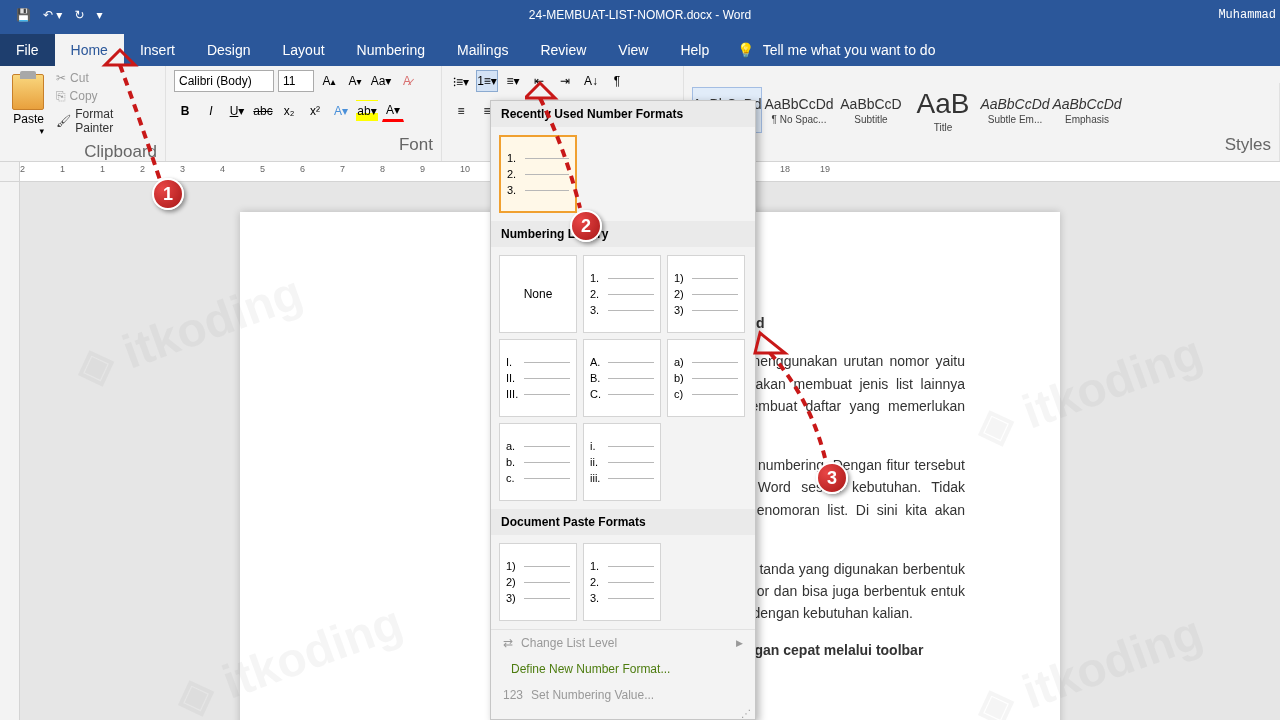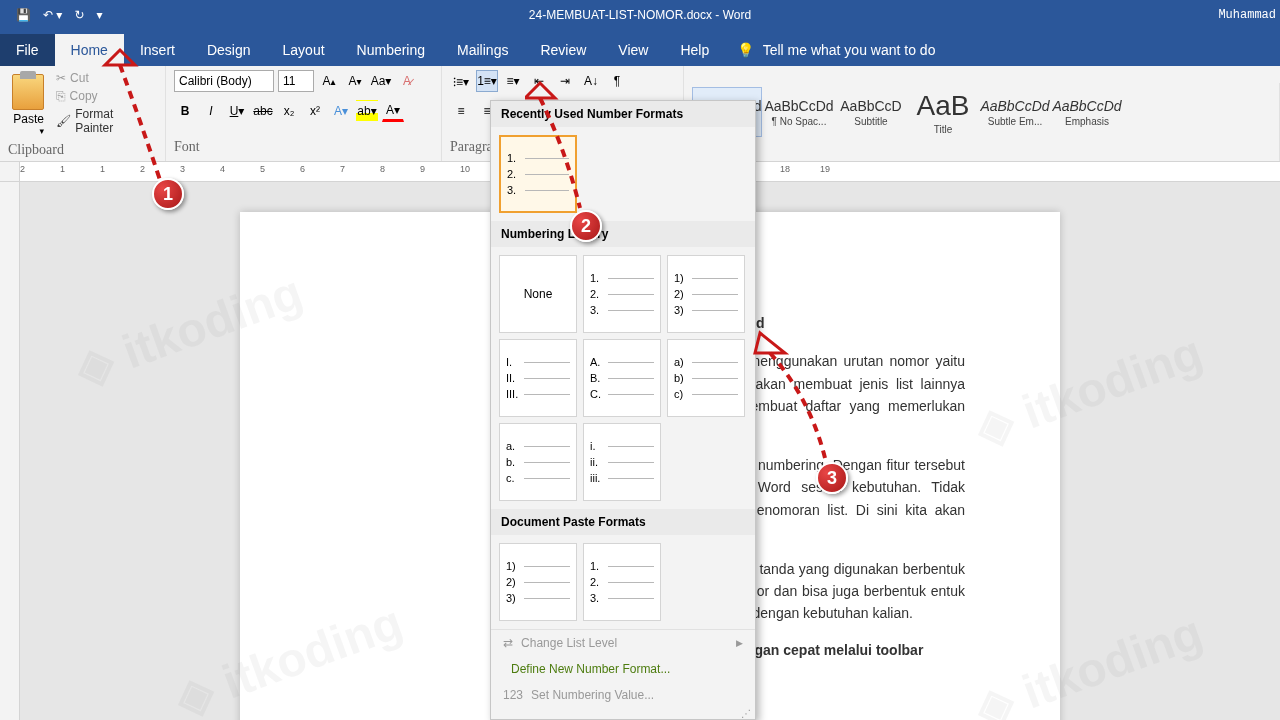--- a/index.html
+++ b/index.html
@@ -12,21 +12,21 @@
 .title-bar .user { margin-left: auto; padding-right: 4px; font-family: Liberation Mono, monospace; }
 
 .ribbon-tabs { height: 36px; background: #2b579a; display: flex; align-items: flex-end; padding-left: 0; }
 .ribbon-tabs .tab { padding: 8px 16px; color: white; font-size: 14px; cursor: pointer; }
 .ribbon-tabs .tab.active { background: #f3f3f3; color: #2b579a; }
 .ribbon-tabs .tab.file { background: #1e3e6e; }
 .ribbon-tabs .tell-me { display: flex; align-items: center; gap: 8px; color: white; font-size: 14px; padding: 8px 12px; }
 
 .ribbon { height: 96px; background: #f3f3f3; display: flex; border-bottom: 1px solid #d4d4d4; position: relative; }
 .ribbon-group { border-right: 1px solid #e1e1e1; padding: 4px 8px; display: flex; flex-direction: column; }
-.ribbon-group-label { font-size: 14px; color: #666; text-align: left; margin-top: auto; padding: 2px 0; font-family: Liberation Serif, serif; }
+.ribbon-group-label { font-size: 17px; color: #666; text-align: right; margin-top: auto; padding: 2px 0; }
 .ribbon-group-content { display: flex; gap: 4px; flex: 1; align-items: flex-start; }
 
 .clipboard-group { width: 166px; }
 .paste-btn { display: flex; flex-direction: column; align-items: flex-end; padding: 4px; cursor: pointer; }
 .paste-icon { width: 32px; height: 36px; background: linear-gradient(180deg,#f9d77e 0%,#e8a03d 100%); border: 1px solid #c77f2a; border-radius: 2px; position: relative; }
 .paste-icon::before { content: ''; position: absolute; top: -4px; left: 7px; width: 16px; height: 8px; background: #a8a8a8; border-radius: 2px 2px 0 0; }
 .clipboard-side { display: flex; flex-direction: column; gap: 2px; font-size: 12px; color: #999; }
 .clipboard-side div { display: flex; align-items: center; gap: 4px; padding: 1px 4px; }
 
 .font-group { width: 276px; }

